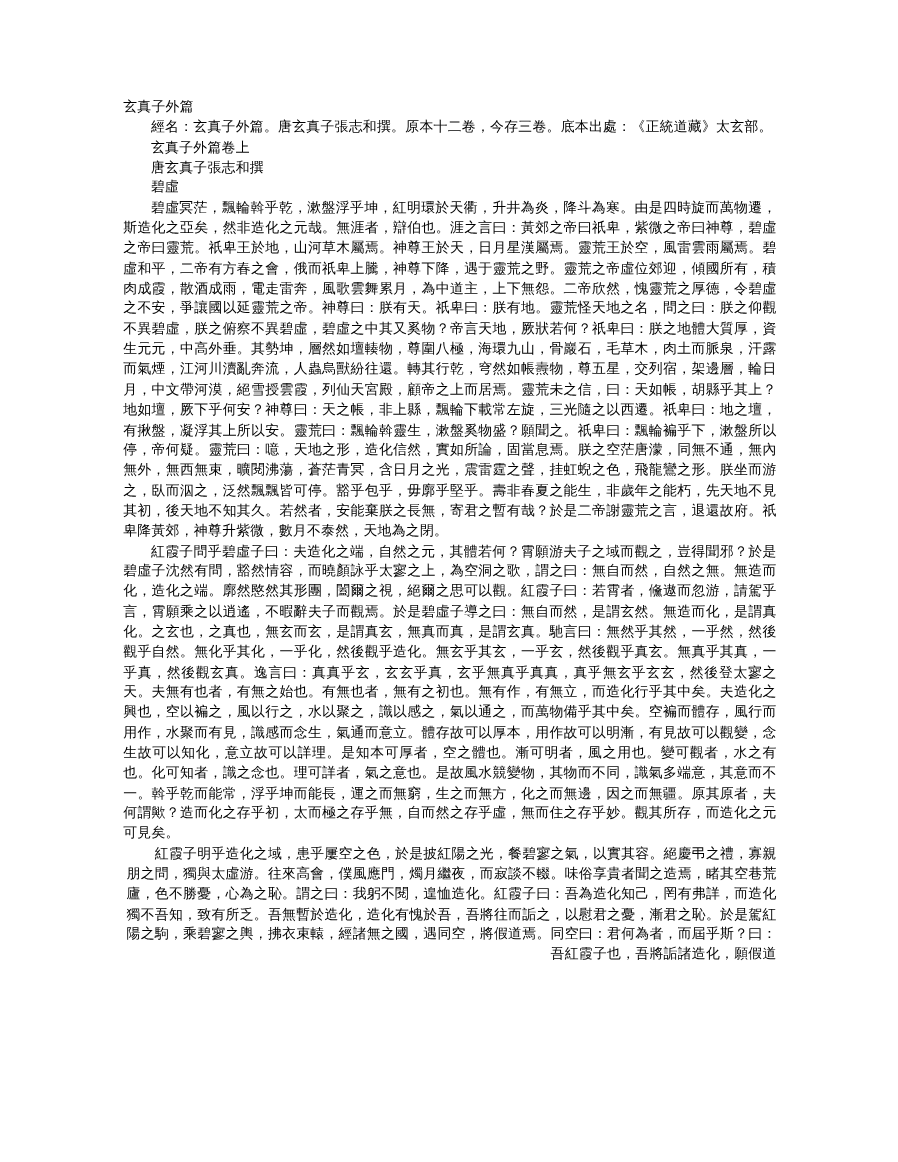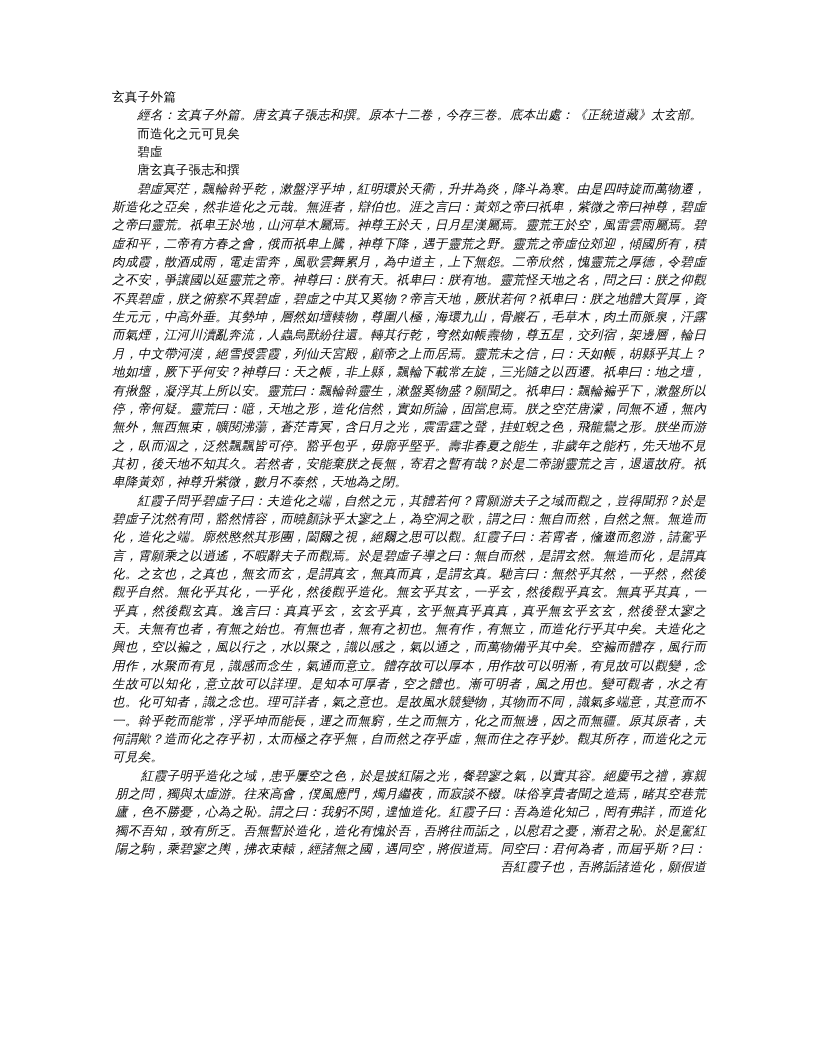--- a/index.html
+++ b/index.html
@@ -31,21 +31,20 @@
     line-height: 18.35px;
     letter-spacing: 0.02em;
     text-align: justify;
     text-justify: inter-character;
     word-break: break-all;
     margin: 0;
     white-space: normal;
   }
   .para {
     text-indent: 2em;
-    font-style: italic;
   }
   .line {
     text-indent: 0;
   }
   .line.indent1 {
     text-indent: 2em;
   }
   .para:last-child, .line:last-child {
     text-align: right;
   }
@@ -53,25 +52,25 @@
 </head>
 <body>
 
 <div class="page">
   <div class="text-column">
 
     <div class="line">玄真子外篇</div>
 
     <div class="para">經名：玄真子外篇。唐玄真子張志和撰。原本十二卷，今存三卷。底本出處：《正統道藏》太玄部。</div>
 
-    <div class="line indent1">而造化之元可見矣</div>
+    <div class="line indent1">玄真子外篇卷上</div>
+
+    <div class="line indent1">唐玄真子張志和撰</div>
 
     <div class="line indent1">碧虛</div>
-
-    <div class="line indent1">唐玄真子張志和撰</div>
 
     <div class="para">碧虛冥茫，飄輪斡乎乾，漱盤浮乎坤，紅明環於天衢，升井為炎，降斗為寒。由是四時旋而萬物遷，斯造化之亞矣，然非造化之元哉。無涯者，辯伯也。涯之言曰：黃郊之帝曰祇卑，紫微之帝曰神尊，碧虛之帝曰靈荒。祇卑王於地，山河草木屬焉。神尊王於天，日月星漢屬焉。靈荒王於空，風雷雲雨屬焉。碧虛和平，二帝有方春之會，俄而祇卑上騰，神尊下降，遇于靈荒之野。靈荒之帝虛位郊迎，傾國所有，積肉成霞，散酒成雨，電走雷奔，風歌雲舞累月，為中道主，上下無怨。二帝欣然，愧靈荒之厚德，令碧虛之不安，爭讓國以延靈荒之帝。神尊曰：朕有天。祇卑曰：朕有地。靈荒怪天地之名，問之曰：朕之仰觀不異碧虛，朕之俯察不異碧虛，碧虛之中其又奚物？帝言天地，厥狀若何？祇卑曰：朕之地體大質厚，資生元元，中高外垂。其勢坤，層然如壇輳物，尊圍八極，海環九山，骨巖石，毛草木，肉土而脈泉，汗露而氣煙，江河川瀆亂奔流，人蟲烏獸紛往還。轉其行乾，穹然如帳燾物，尊五星，交列宿，架邊層，輪日月，中文帶河漠，絕雪授雲霞，列仙天宮殿，顧帝之上而居焉。靈荒未之信，曰：天如帳，胡縣乎其上？地如壇，厥下乎何安？神尊曰：天之帳，非上縣，飄輪下載常左旋，三光隨之以西遷。祇卑曰：地之壇，有揪盤，凝浮其上所以安。靈荒曰：飄輪斡靈生，漱盤奚物盛？願聞之。祇卑曰：飄輪褊乎下，漱盤所以停，帝何疑。靈荒曰：噫，天地之形，造化信然，實如所論，固當息焉。朕之空茫唐濛，同無不通，無內無外，無西無束，曠閱沸蕩，蒼茫青冥，含日月之光，震雷霆之聲，挂虹蜺之色，飛龍鸞之形。朕坐而游之，臥而泅之，泛然飄飄皆可停。豁乎包乎，毋廓乎堅乎。壽非春夏之能生，非歲年之能朽，先天地不見其初，後天地不知其久。若然者，安能棄朕之長無，寄君之暫有哉？於是二帝謝靈荒之言，退還故府。祇卑降黃郊，神尊升紫微，數月不泰然，天地為之閉。</div>
 
     <div class="para">紅霞子問乎碧虛子曰：夫造化之端，自然之元，其體若何？霄願游夫子之域而觀之，豈得聞邪？於是碧虛子沈然有問，豁然情容，而曉顏詠乎太寥之上，為空洞之歌，謂之曰：無自而然，自然之無。無造而化，造化之端。廓然愍然其形團，闔爾之視，絕爾之思可以觀。紅霞子曰：若霄者，儵遨而忽游，請駕乎言，霄願乘之以逍遙，不暇辭夫子而觀焉。於是碧虛子導之曰：無自而然，是謂玄然。無造而化，是謂真化。之玄也，之真也，無玄而玄，是謂真玄，無真而真，是謂玄真。馳言曰：無然乎其然，一乎然，然後觀乎自然。無化乎其化，一乎化，然後觀乎造化。無玄乎其玄，一乎玄，然後觀乎真玄。無真乎其真，一乎真，然後觀玄真。逸言曰：真真乎玄，玄玄乎真，玄乎無真乎真真，真乎無玄乎玄玄，然後登太寥之天。夫無有也者，有無之始也。有無也者，無有之初也。無有作，有無立，而造化行乎其中矣。夫造化之興也，空以褊之，風以行之，水以聚之，識以感之，氣以通之，而萬物備乎其中矣。空褊而體存，風行而用作，水聚而有見，識感而念生，氣通而意立。體存故可以厚本，用作故可以明漸，有見故可以觀變，念生故可以知化，意立故可以詳理。是知本可厚者，空之體也。漸可明者，風之用也。變可觀者，水之有也。化可知者，識之念也。理可詳者，氣之意也。是故風水競變物，其物而不同，識氣多端意，其意而不一。斡乎乾而能常，浮乎坤而能長，運之而無窮，生之而無方，化之而無邊，因之而無疆。原其原者，夫何謂歟？造而化之存乎初，太而極之存乎無，自而然之存乎虛，無而住之存乎妙。觀其所存，而造化之元可見矣。</div>
 
     <div class="para">紅霞子明乎造化之域，患乎屢空之色，於是披紅陽之光，餐碧寥之氣，以實其容。絕慶弔之禮，寡親朋之問，獨與太虛游。往來高會，僕風應門，燭月繼夜，而寂談不輟。味俗享貴者聞之造焉，睹其空巷荒廬，色不勝憂，心為之恥。謂之曰：我躬不閱，遑恤造化。紅霞子曰：吾為造化知己，罔有弗詳，而造化獨不吾知，致有所乏。吾無暫於造化，造化有愧於吾，吾將往而詬之，以慰君之憂，漸君之恥。於是駕紅陽之駒，乘碧寥之輿，拂衣束轅，經諸無之國，遇同空，將假道焉。同空曰：君何為者，而屆乎斯？曰：吾紅霞子也，吾將詬諸造化，願假道</div>
 
   </div>
 </div>
 

